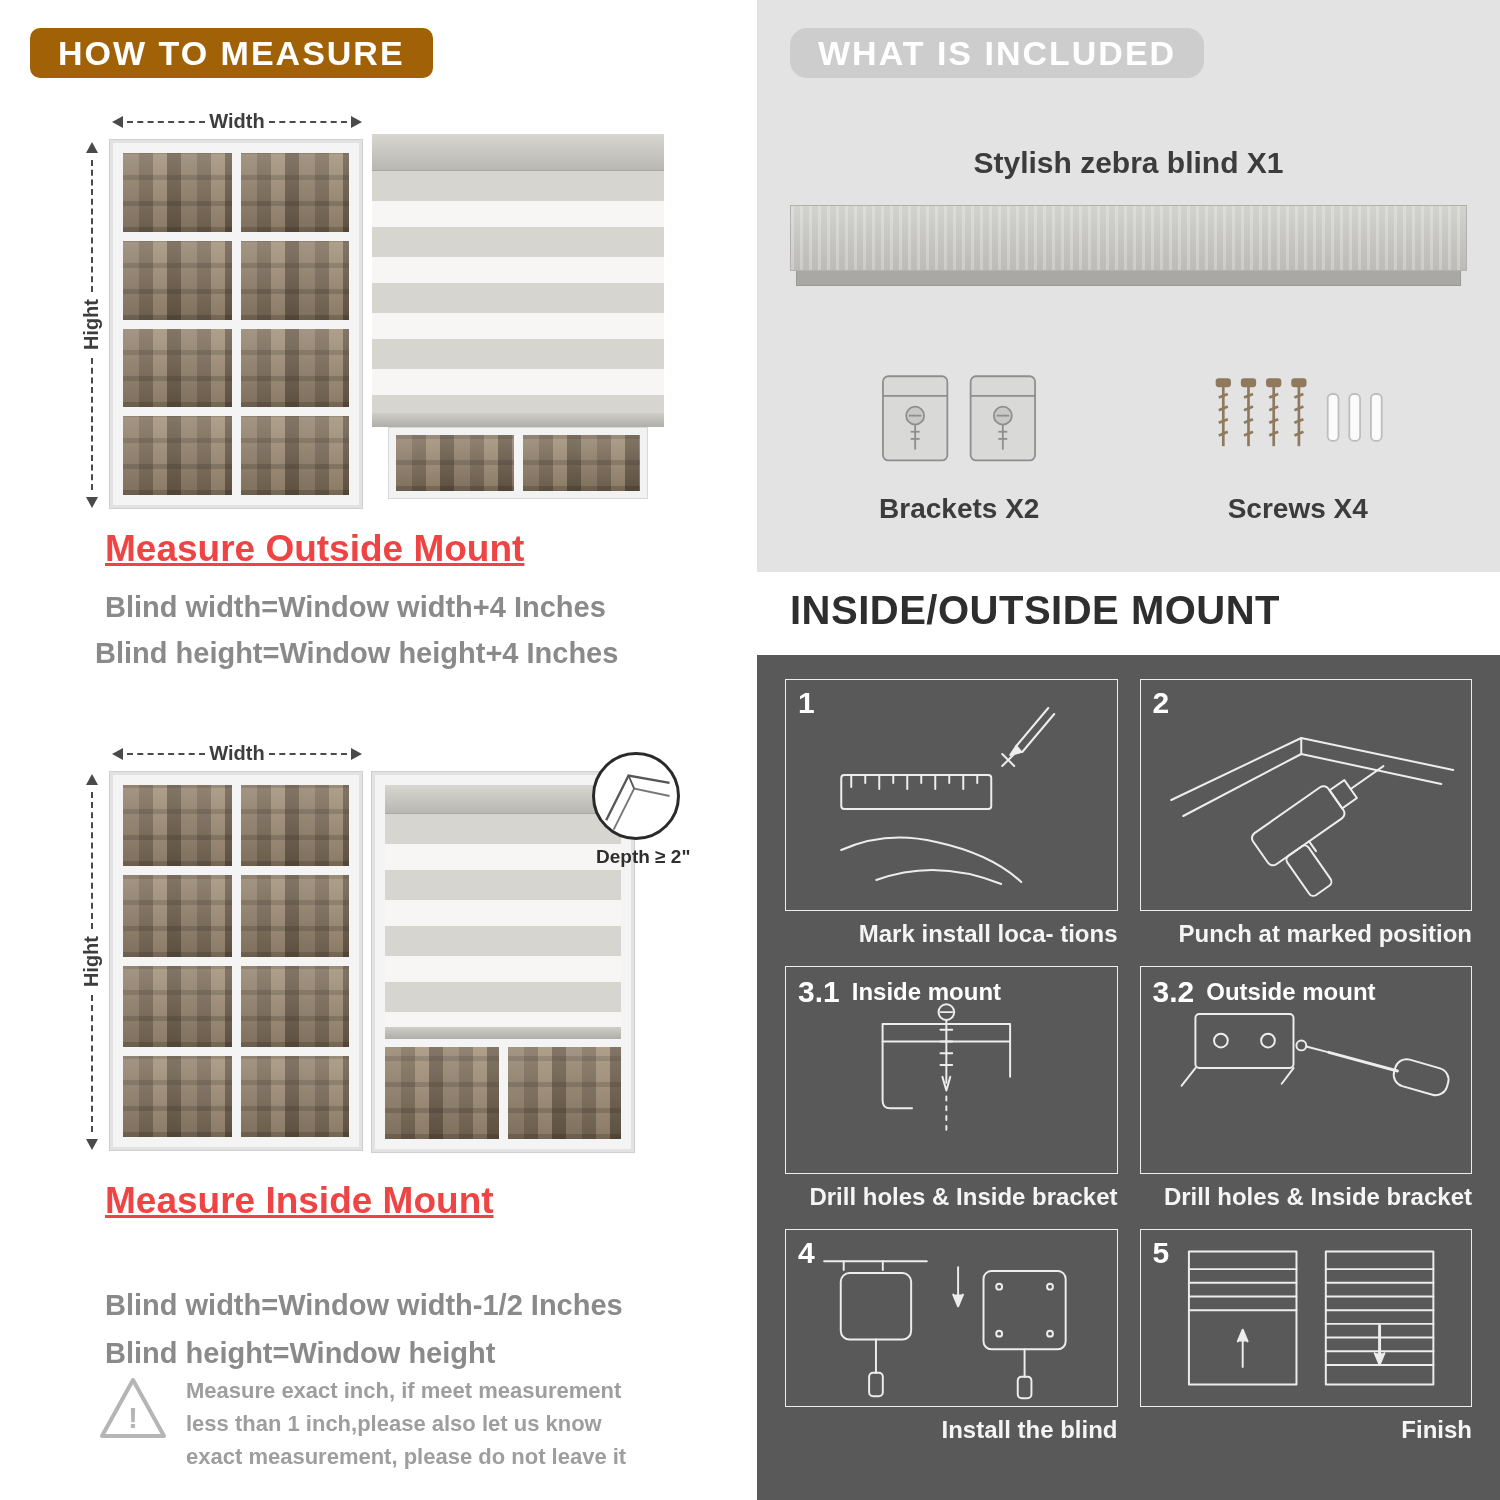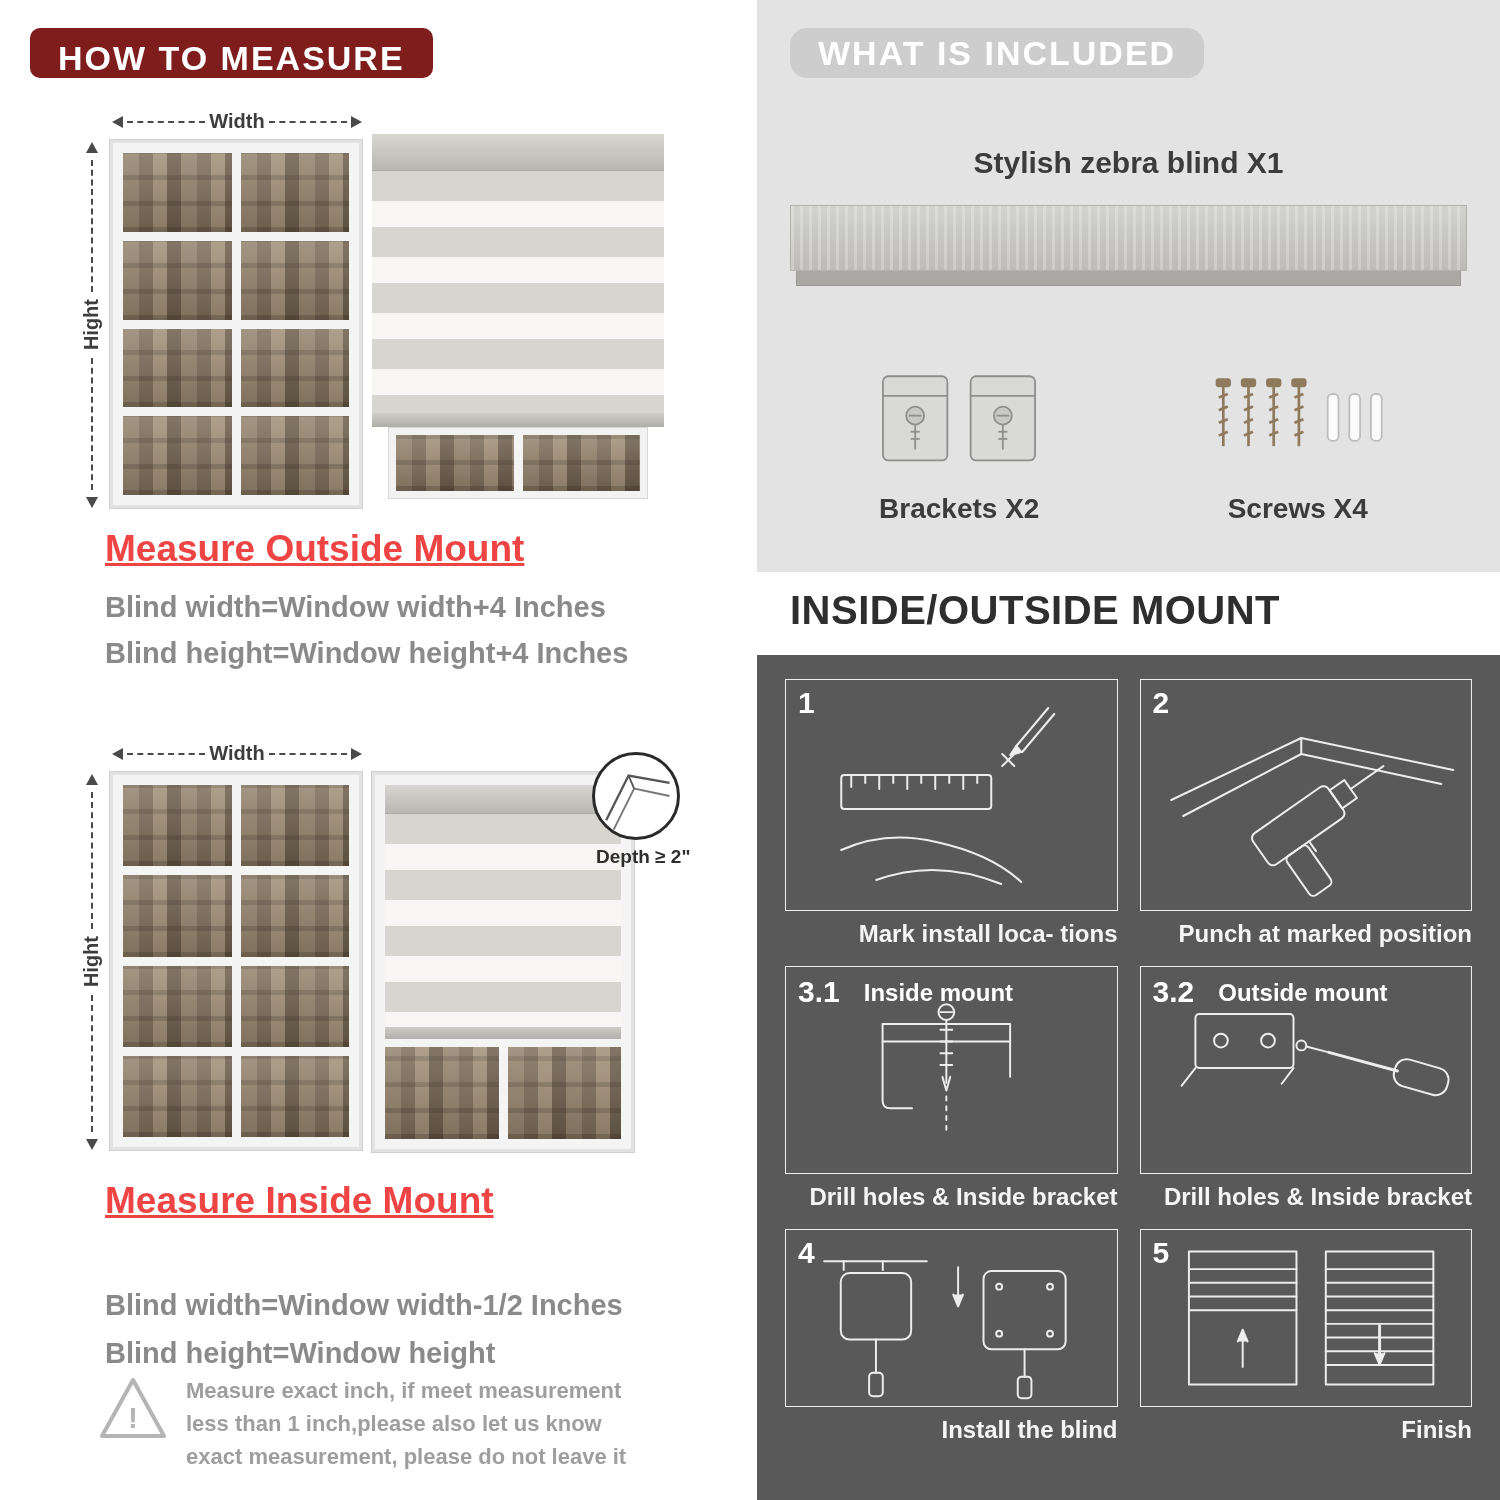--- a/index.html
+++ b/index.html
@@ -3,21 +3,21 @@
 <meta charset="utf-8">
 <style>
   html,body{margin:0;padding:0;background:#ffffff;}
   body{font-family:"Liberation Sans", sans-serif;}
   #canvas{position:relative;width:1500px;height:1500px;background:#fff;overflow:hidden;}
 
   
   .abs{position:absolute;}
   .banner{display:inline-flex;align-items:center;height:50px;padding:0 28px;border-radius:10px;
           font-size:34px;font-weight:700;letter-spacing:2px;color:#fff;}
-  .banner.gray{background:#7f1d1d;align-items:flex-end;}
+  .banner.gray{background:#a16207;}
   .banner.light{background:#cdcdcd;}
 
   .heading{font-size:37px;font-weight:700;color:#ef4444;text-decoration:underline;}
   .bodyline{font-size:29px;font-weight:700;color:#8a8a8a;line-height:1.62;}
 
   
   .window{background:#f4f4f4;border:3px solid #e2e2e2;box-shadow:0 0 0 1px #cfcfcf;padding:10px;box-sizing:border-box;}
   .panes{display:grid;grid-template-columns:1fr 1fr;gap:9px;width:100%;height:100%;background:#f4f4f4;}
   .panes.r4{grid-template-rows:repeat(4,1fr);}
   .panes.r1{grid-template-rows:1fr;}
@@ -67,21 +67,21 @@
   .inc-label{margin-top:18px;font-size:28px;font-weight:700;color:#3c3c3c;}
 
   
   .mount-title{position:absolute;left:790px;top:588px;font-size:40px;font-weight:700;color:#2e2e2e;letter-spacing:.5px;}
   .panel-mount{position:absolute;left:757px;top:655px;width:743px;height:845px;background:#595959;}
   .steps{position:absolute;left:28px;top:24px;right:28px;display:grid;grid-template-columns:1fr 1fr;column-gap:22px;row-gap:18px;}
   .step{display:flex;flex-direction:column;}
   .step .box{position:relative;border:1px solid #ededed;box-sizing:border-box;}
   .box.h1{height:232px;} .box.h2{height:208px;} .box.h3{height:178px;}
   .step-num{position:absolute;top:8px;left:12px;font-size:30px;font-weight:700;color:#fff;line-height:1;}
-  .box-head{position:absolute;top:10px;left:12px;display:flex;align-items:flex-end;gap:24px;}
+  .box-head{position:absolute;top:10px;left:12px;display:flex;align-items:center;gap:12px;}
   .box-head .step-num{position:static;}
   .box-label{font-size:24px;font-weight:700;color:#fff;}
   .step-caption{margin-top:9px;font-size:24px;font-weight:700;color:#f5f5f5;text-align:right;}
   .box svg{position:absolute;inset:0;width:100%;height:100%;}
   .lineart{stroke:#ededed;stroke-width:2;fill:none;stroke-linecap:round;stroke-linejoin:round;}
 </style>
 </head>
 <body>
 
 <div id="canvas">
@@ -125,21 +125,21 @@
     <div class="window-bottom" style="height:72px;">
       <div class="panes r1">
           <div class="pane"></div>
           <div class="pane"></div>
         </div>
     </div>
   </div>
 
   <div class="abs heading" style="left:105px;top:528px;">Measure Outside Mount</div>
   <div class="abs bodyline" style="left:105px;top:584px;">Blind width=Window width+4 Inches</div>
-  <div class="abs bodyline" style="left:105px;top:630px;">Blind height=Window height+4 Inches</div>
+  <div class="abs bodyline" style="left:95px;top:630px;">Blind height=Window height+4 Inches</div>
 
   <div class="abs h-arrow" style="left:112px;top:742px;width:250px;">
     <i class="ah left"></i>
       <span class="shaft"></span>
     <span class="arrow-label">Width</span>
     <span class="shaft"></span>
       <i class="ah right"></i>
   </div>
   <div class="abs v-arrow" style="left:80px;top:774px;height:376px;">
     <i class="av up"></i>

